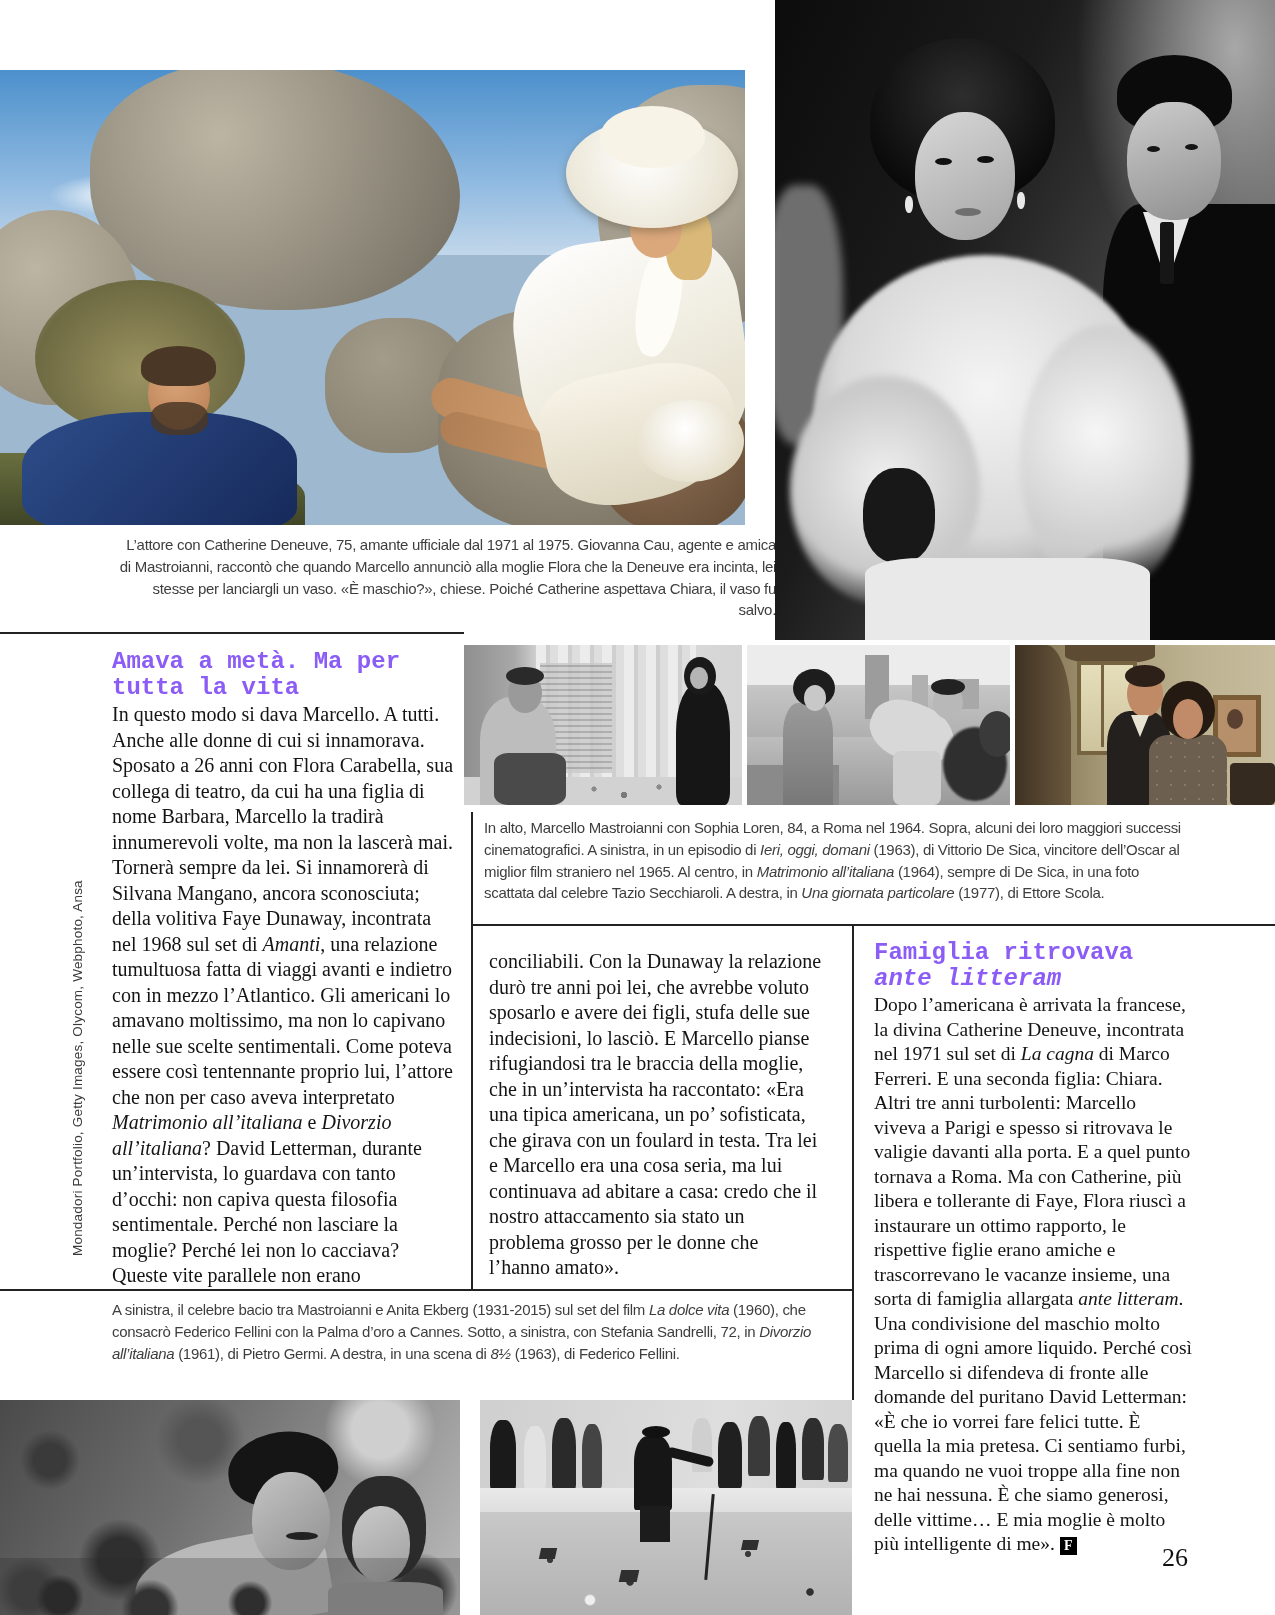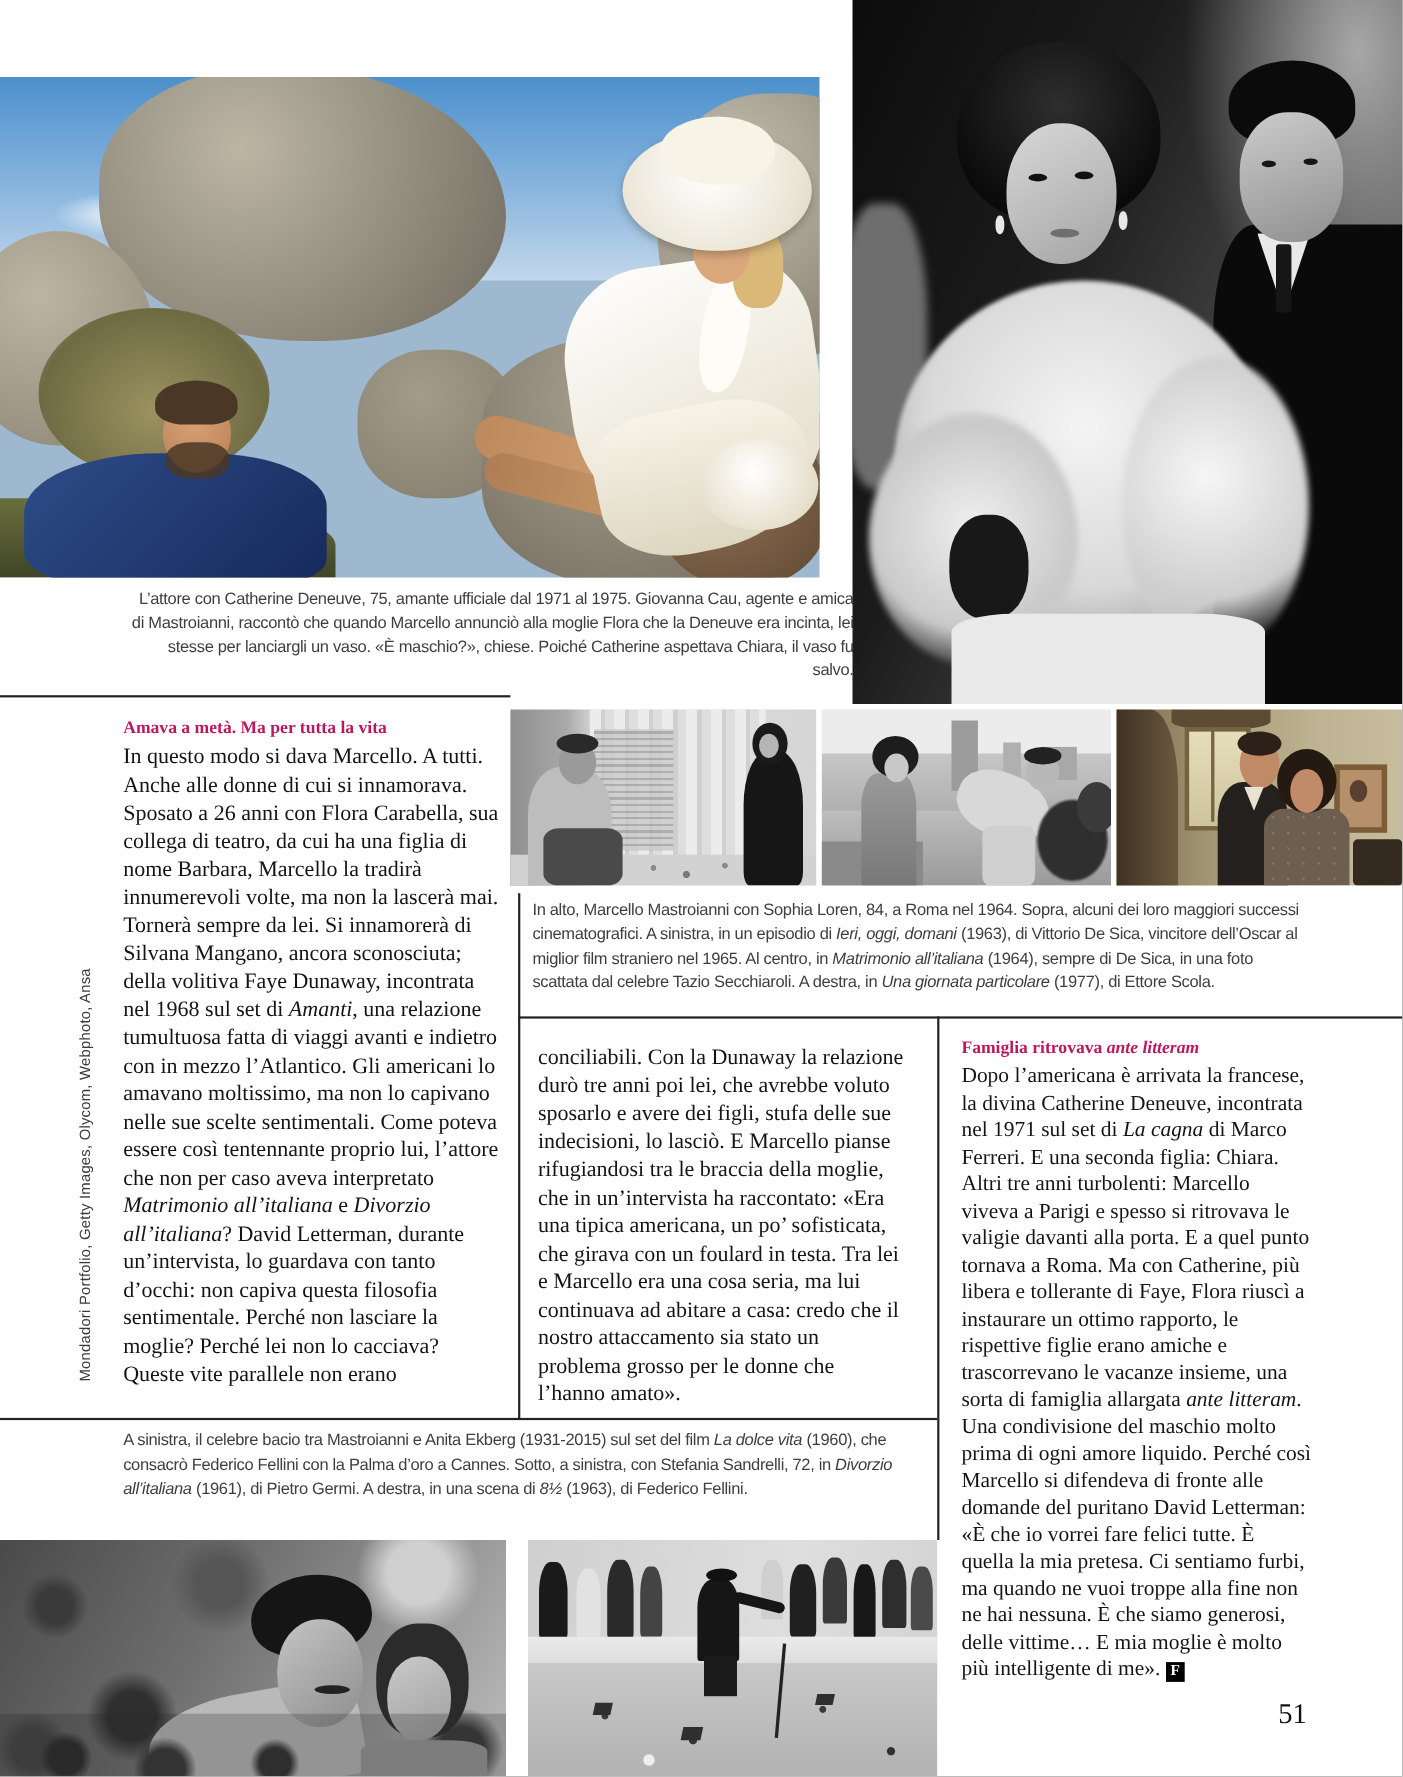--- a/index.html
+++ b/index.html
@@ -10,21 +10,21 @@
   .ph *{position:absolute;}
 
   
   .caption{font-family:"Liberation Sans",sans-serif;font-size:15px;line-height:21.8px;
            color:#3e3e3e;letter-spacing:-0.3px;}
   .cap-deneuve{left:113px;top:534px;width:663px;text-align:right;}
   .cap-strip{left:484px;top:817px;width:706px;text-align:left;}
   .cap-bottom{left:112px;top:1299px;width:714px;text-align:left;}
 
   .col{position:absolute;font-size:20px;line-height:25.5px;color:#141414;text-align:left;}
-  .col h3{font-size:16px;line-height:26px;margin:0 0 1px 0;font-weight:bold;color:#be185d;}
+  .col h3{font-size:24px;line-height:26px;margin:0 0 1px 0;font-weight:bold;color:#8b5cf6;font-family:Liberation Mono, monospace;}
   .col1{left:112px;top:649px;width:346px;}
   .col2{left:489px;top:949px;width:333px;}
   .col3{left:874px;top:940px;width:318px;font-size:19.5px;line-height:24.5px;}
 
   .endmark{display:inline-block;background:#000;color:#fff;width:17px;height:18px;line-height:18px;
            font-size:14px;text-align:center;font-weight:bold;margin-left:5px;font-family:"Liberation Serif",serif;}
 
   .credit{position:absolute;left:70px;top:1256px;width:385px;height:16px;
           transform:rotate(-90deg);transform-origin:0 0;
           font-family:"Liberation Sans",sans-serif;font-size:13.5px;color:#3a3a3a;letter-spacing:.2px;}
@@ -381,15 +381,15 @@
     <div class="hero"></div>
     <div class="hat"></div>
     <div class="arm"></div>
     <div class="legsH"></div>
     <div class="stick"></div>
     <div class="lamp1"></div>
     <div class="lamp2"></div>
     <div class="lamp3"></div>
   </div>
 
-  <div class="pagenum">51</div>
+  <div class="pagenum">26</div>
 
 </div>
 
 </body></html>

